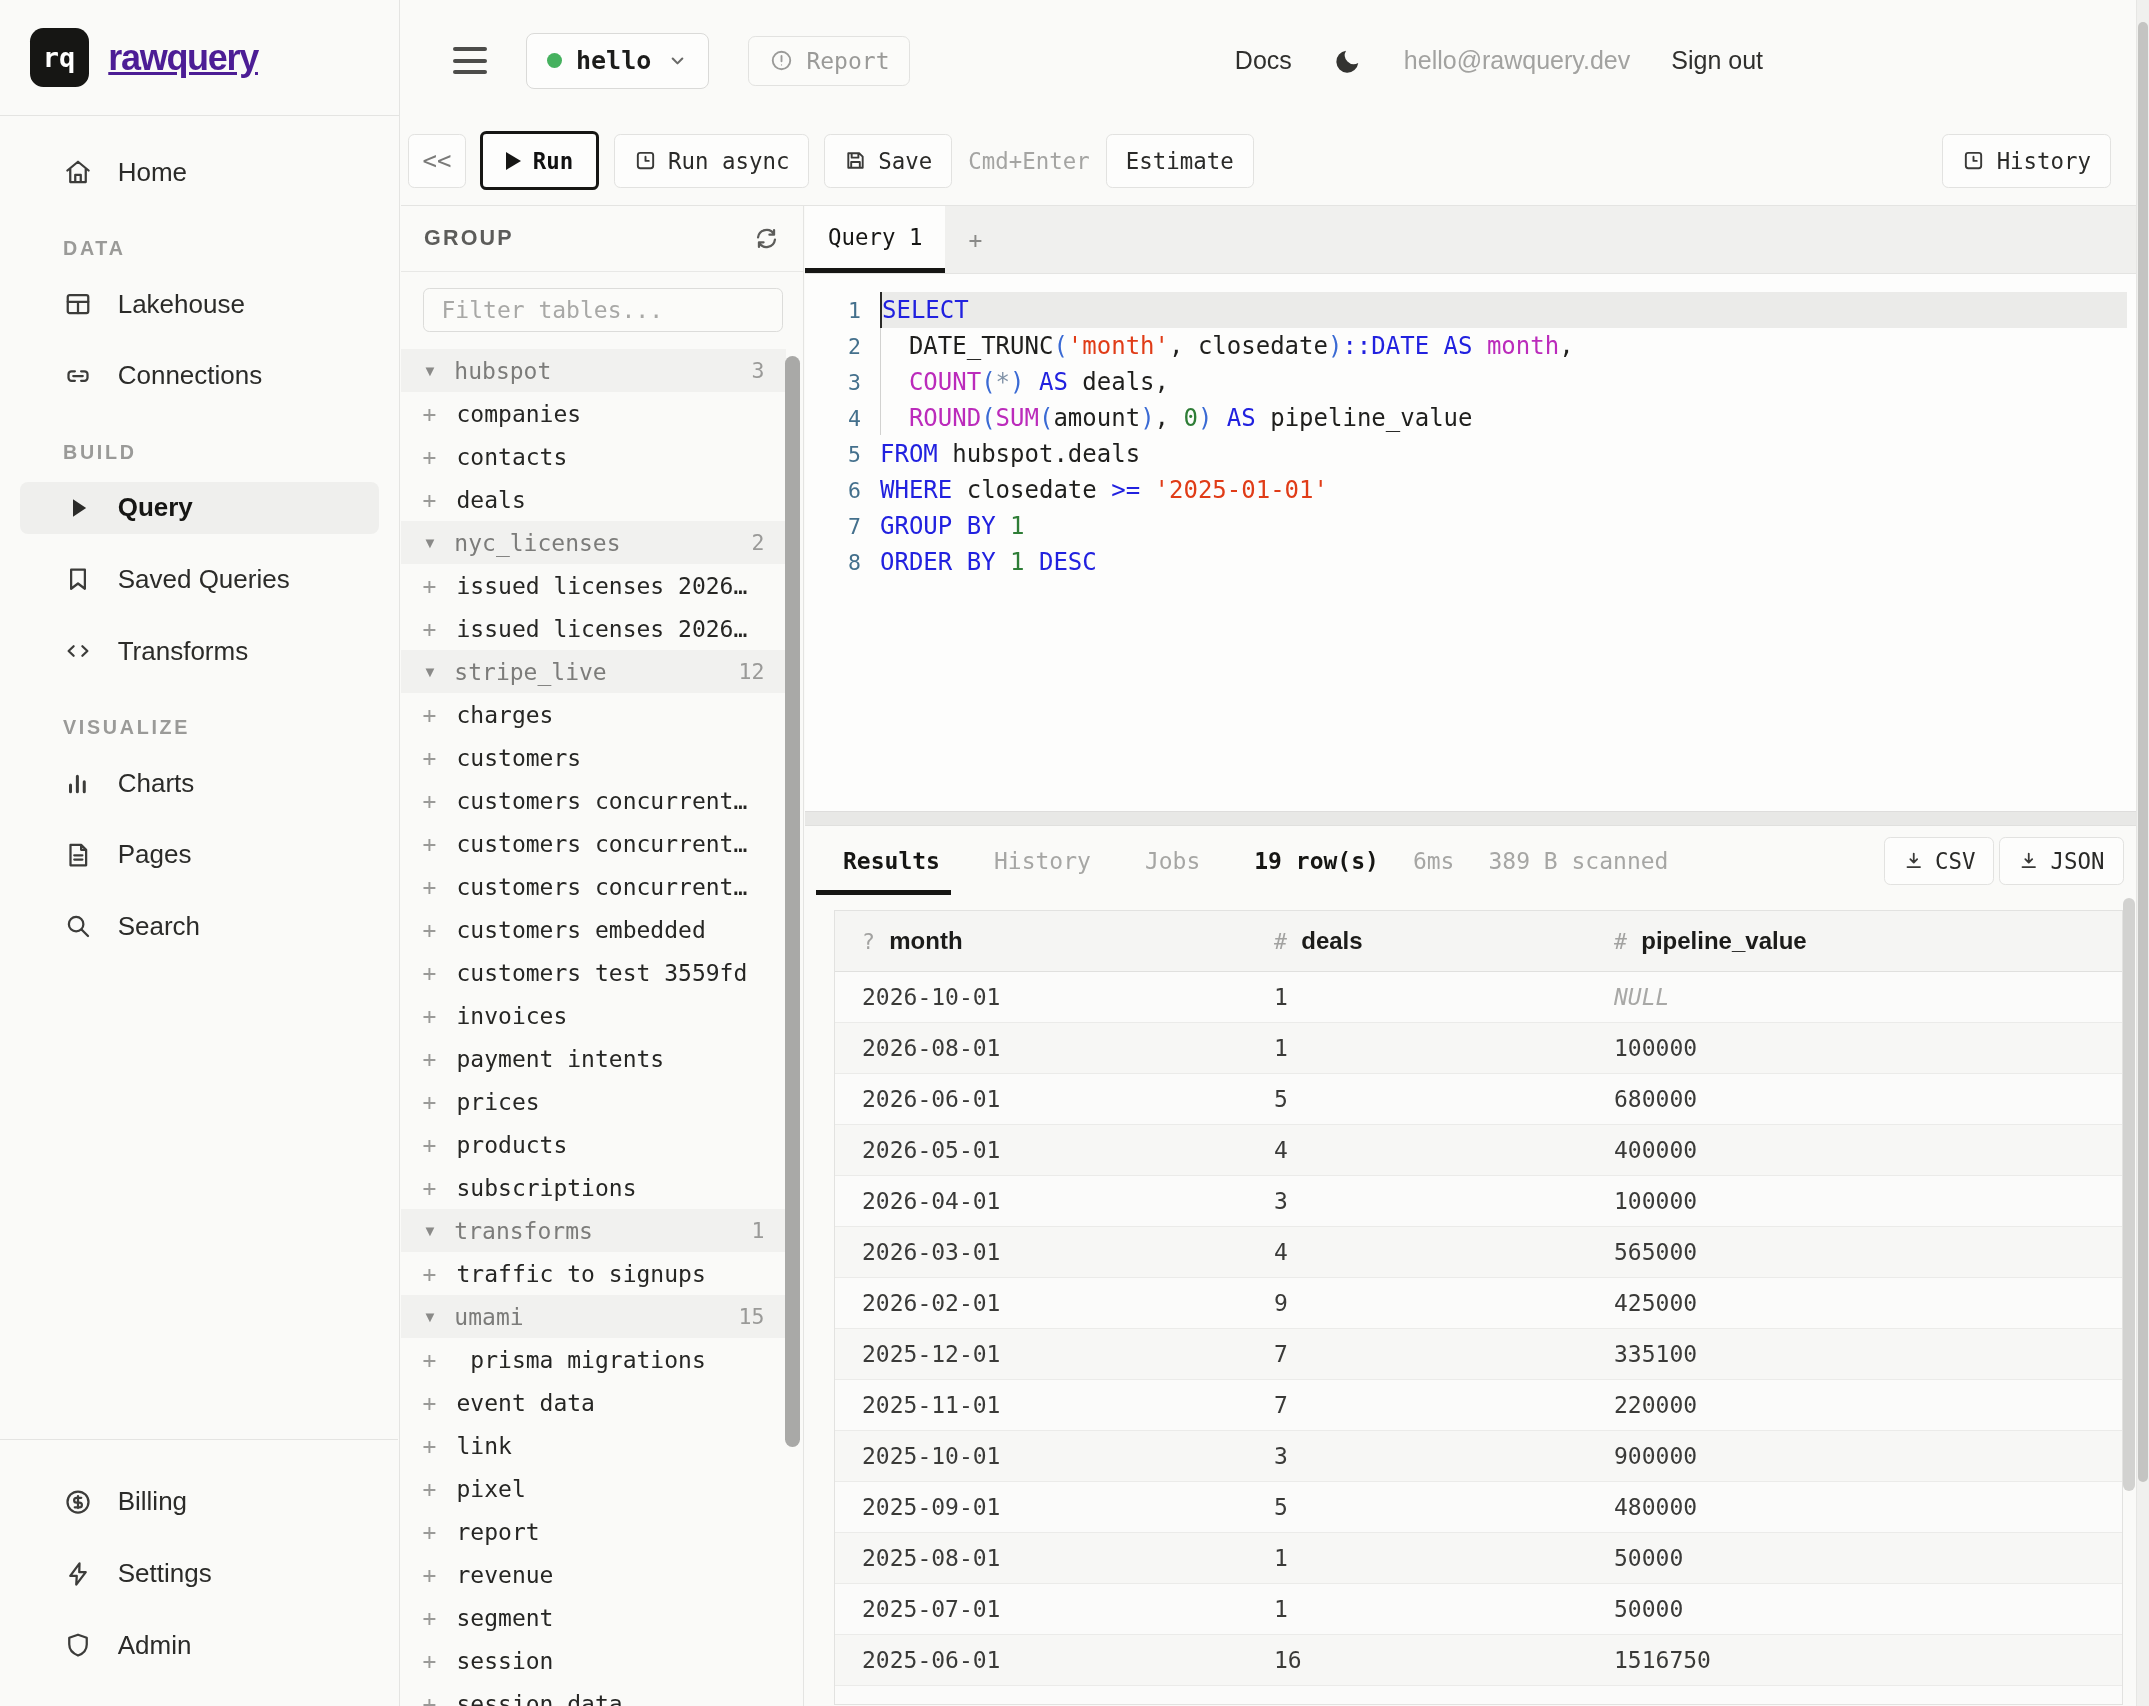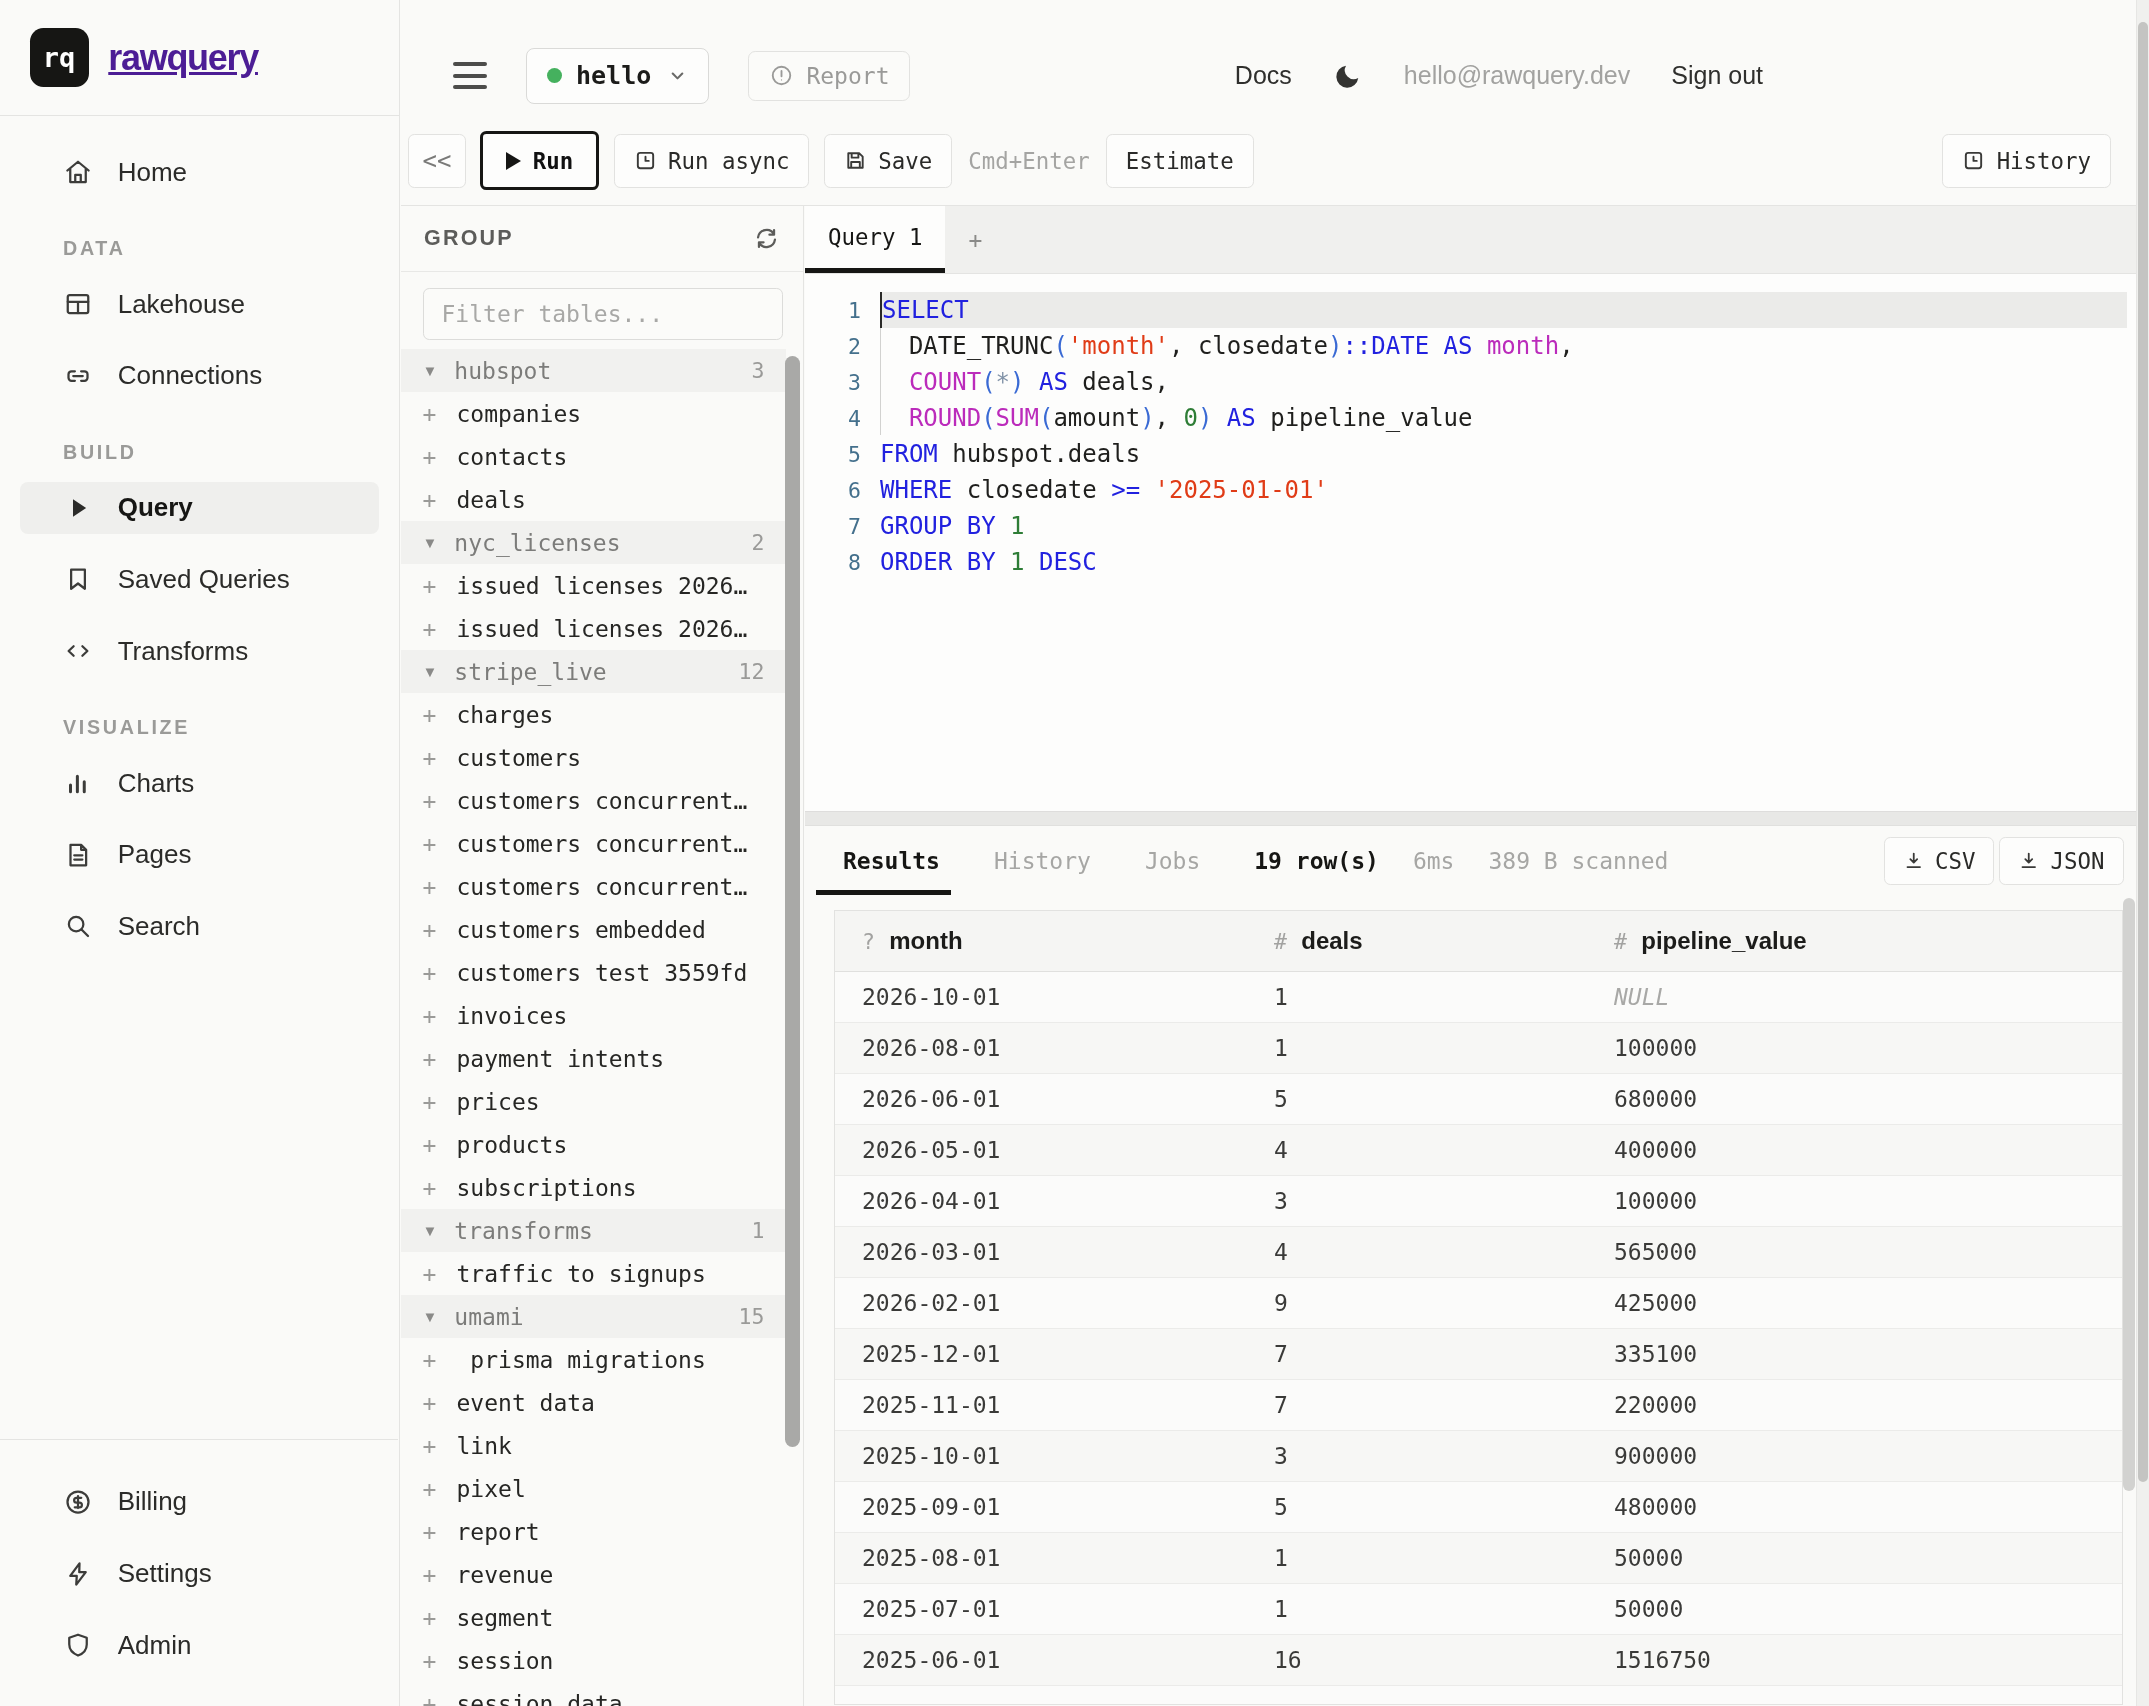--- a/index.html
+++ b/index.html
@@ -26,21 +26,21 @@
   .side-item { height:52px; margin:0 19.7px 19.7px 19.7px; border-radius:8px; display:flex; align-items:center;
                padding-left:43px; cursor:pointer; }
   .side-item .icn { width:30px; height:30px; margin-right:25px; }
   .side-item .lbl { font-size:26px; color:#2b2b29; }
   .side-item.active { background:#efefed; }
   .side-item.active .lbl { font-weight:bold; color:#161614; }
   #sidebar-bottom { position:absolute; left:0; right:0.9px; bottom:0; border-top:0.9px solid #e4e4e2;
                     padding:36px 0 16px 0; background:#fafaf8; }
 
   
-  #header { position:absolute; left:401px; top:18px; width:1448px; height:116px;
+  #header { position:absolute; left:401px; top:3px; width:1448px; height:116px;
             border-bottom:0.9px solid #e4e4e2; display:flex; align-items:center; background:#fafaf8; }
   #header-left { display:flex; align-items:center; gap:39px; padding-left:52px; }
   #hamburger { width:34px; display:flex; flex-direction:column; gap:7.2px; cursor:pointer; }
   #hamburger span { height:4px; background:#4c4c4a; border-radius:2.7px; }
   #workspace-btn { display:flex; align-items:center; gap:14.3px; border:0.9px solid #dadad8; background:#fdfdfc;
                    border-radius:8px; height:56px; padding:0 19.7px; cursor:pointer; }
   #ws-dot { width:15px; height:15px; border-radius:50%; background:var(--accent-green,#45b15e); }
   #workspace-btn .lbl { font-family:"DejaVu Sans Mono", monospace; font-weight:bold; font-size:25px; color:#1c1c1a; }
   #workspace-btn .icn { width:23px; height:23px; }
   #workspace-btn .icn svg { stroke:#6a6a68; stroke-width:2.2; }
@@ -70,21 +70,21 @@
   #history-btn { margin-left:auto; margin-right:38px; }
 
   
   #tables-panel { position:absolute; left:401px; top:206px; width:403px; height:1501px;
                   border-right:0.9px solid #e4e4e2; background:#fafaf8; }
   #tables-head { height:66px; border-bottom:0.9px solid #e8e8e6; display:flex; align-items:center;
                  padding:0 23px; }
   #tables-title { font-size:21.5px; font-weight:bold; letter-spacing:2.2px; color:#5c5c5a; }
   #refresh-btn { margin-left:auto; width:27px; height:27px; cursor:pointer; }
   #refresh-btn svg { stroke:#5c5c5a; stroke-width:2; }
-  #filter-input { display:block; margin:16px 21.5px 10.7px 21.5px; width:360px; height:52px;
+  #filter-input { display:block; margin:16px 21.5px 10.7px 21.5px; width:360px; height:44px;
                   border:0.9px solid #dcdcda; border-radius:6.3px; background:#fbfbf9; padding:0 18px;
                   font-family:"DejaVu Sans Mono", monospace; font-size:23px; color:#2a2a28; outline:none; }
   #filter-input::placeholder { color:#a8a8a6; }
   #tables-list { position:absolute; top:143px; bottom:0; left:0; width:403px; overflow:hidden; }
   .tgroup { height:43px; background:#f1f1ef; width:385px; display:flex; align-items:center;
             padding:0 21.5px; cursor:pointer; }
   .tgroup .tri { font-size:15px; color:#8a8a88; margin-right:17px; }
   .tgroup .gname { font-family:"DejaVu Sans Mono", monospace; font-size:23px; color:#7c7c7a; }
   .tgroup .gcount { margin-left:auto; font-family:"DejaVu Sans Mono", monospace; font-size:21.5px; color:#9a9a98; }
   .titem { height:43px; display:flex; align-items:center; padding:0 21.5px; cursor:pointer; }

